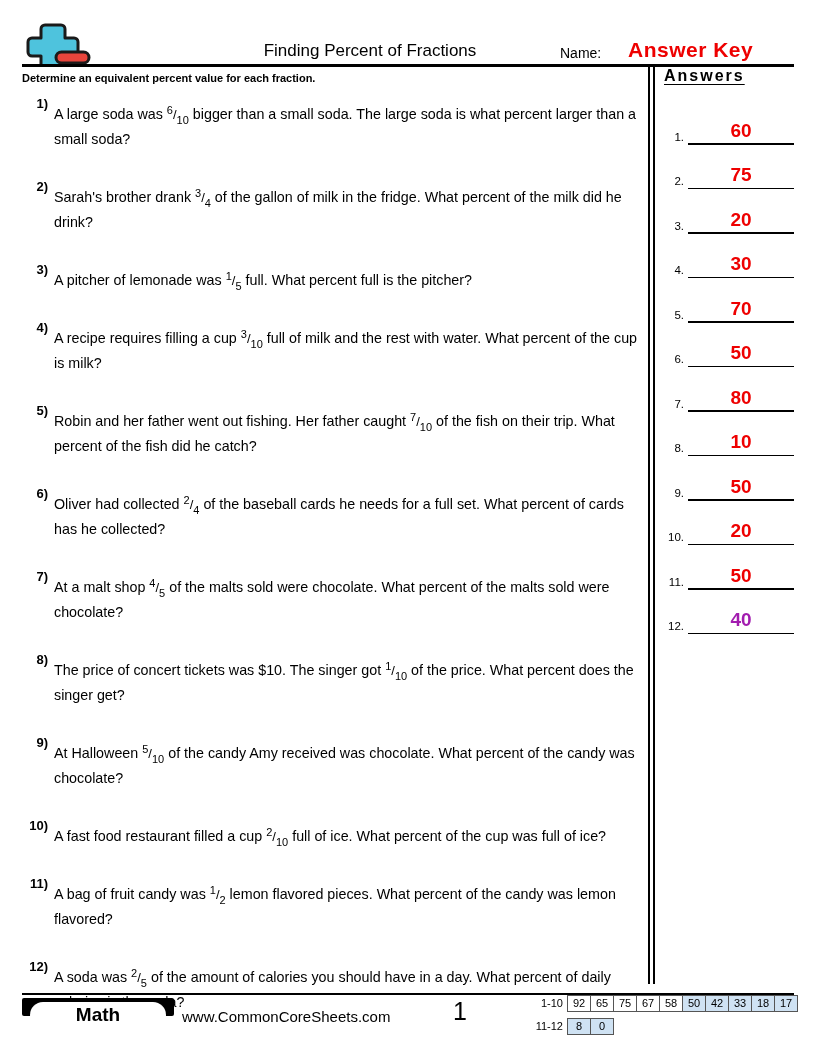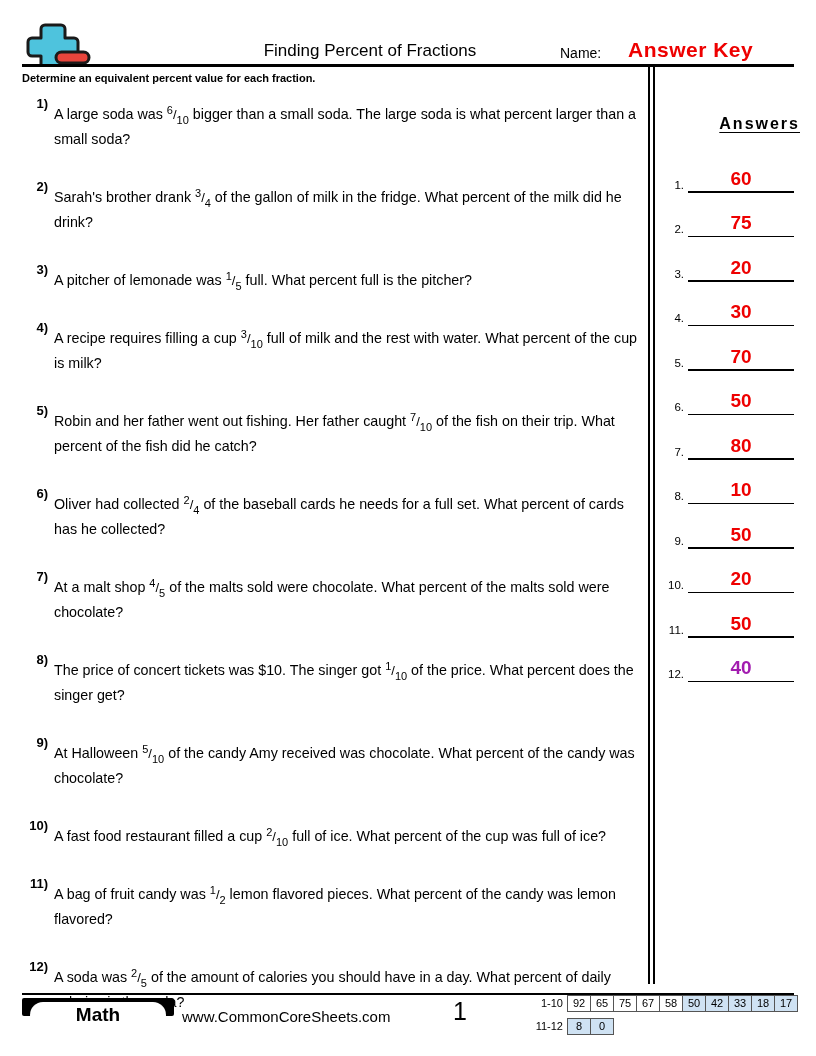--- a/index.html
+++ b/index.html
@@ -126,30 +126,29 @@
     bottom: -1px;
   }
 
   
   #answers-col {
     position: absolute;
     left: 658px; top: 66px;
     width: 158px;
   }
   #answers-title {
-    text-align: right;
+    text-align: left;
     font-size: 16px;
     font-weight: bold;
     letter-spacing: 2px;
     line-height: 20px;
     text-decoration: underline;
     text-underline-offset: 3px;
     padding-left: 6px;
     padding-right: 16px;
-    margin-top: 48px;
   }
   #answers-list {
     position: relative;
     margin-top: 14px;
   }
   .a-row {
     position: relative;
     height: 44.5px;
   }
   .a-label {

